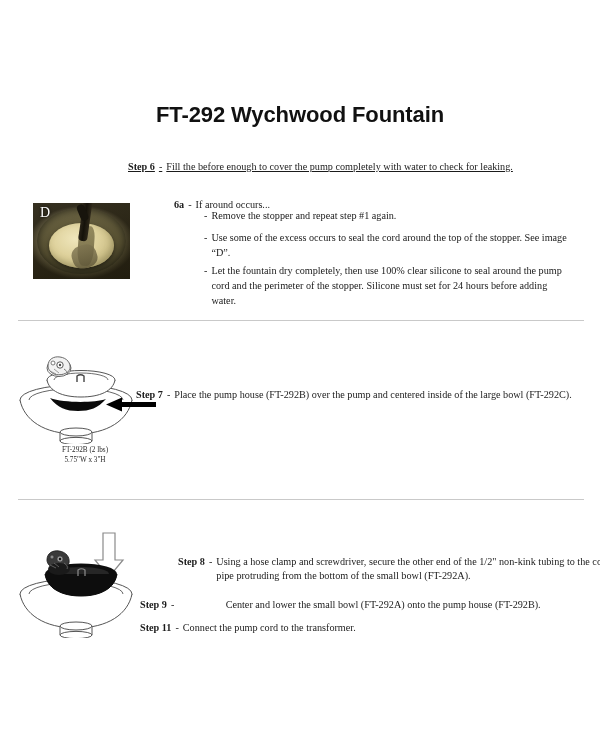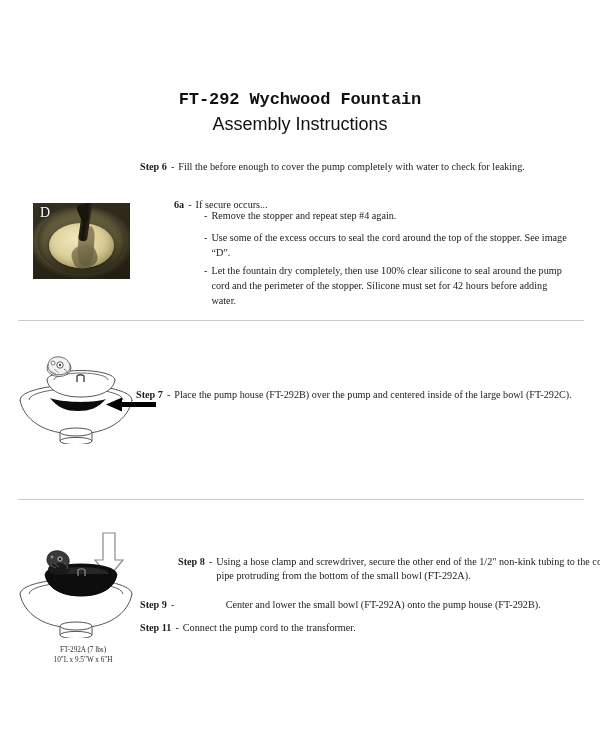--- a/index.html
+++ b/index.html
@@ -17,26 +17,26 @@
   }
   .page { position: absolute; inset: 0; }
 
   
   .title-block {
     position: absolute;
     top: 90px; left: 0; right: 0;
     text-align: center;
   }
   .doc-title {
-    font-family: Liberation Mono, monospace;
+    font-family: Liberation Sans, sans-serif;
     font-weight: bold;
-    font-size: 17px;
+    font-size: 22px;
     letter-spacing: -0.1px;
     color: #111;
-    margin: 0;
+    margin: 12px;
   }
   .doc-subtitle {
     font-family: "Liberation Sans", "DejaVu Sans", sans-serif;
     font-weight: normal;
     font-size: 18px;
     color: #111;
     margin: 5px 0 0 0;
   }
 
   
@@ -166,59 +166,58 @@
   }
   .fig-caption div { white-space: nowrap; }
 </style>
 </head>
 <body>
 
 <div class="page">
 
   <div class="title-block">
     <h1 class="doc-title">FT-292 Wychwood Fountain</h1>
-    <h2 class="doc-subtitle">Assembly Instructions</h2>
-  </div>
-
-  <div class="step-row" style="left:140px; top:160px; width:445px;">
+  </div>
+
+  <div class="step-row" style="left:128px; top:160px; width:445px;text-decoration:underline;">
     <span class="step-label">Step 6</span>
     <span class="step-dash">-</span>
     <span class="step-text">Fill the before enough to cover the pump completely with water to check for leaking.</span>
   </div>
 
   <div class="step-row" style="left:174px; top:198px; width:400px;">
     <span class="sub-label">6a</span>
     <span class="step-dash">-</span>
-    <span class="step-text">If secure occurs...</span>
+    <span class="step-text">If around occurs...</span>
   </div>
 
   <div class="photo-d">
     <div class="pd-bg"></div>
     <div class="pd-basin"></div>
     <div class="pd-stopper"></div>
     <div class="pd-slit"></div>
     <div class="pd-slit2"></div>
     <div class="pd-cord"></div>
     <div class="pd-cord2"></div>
     <div class="pd-letter">D</div>
   </div>
 
   <div class="bullet-row" style="left:204px; top:209px; width:380px;">
     <span class="bullet-dash">-</span>
-    <span class="bullet-text">Remove the stopper and repeat step #4 again.</span>
+    <span class="bullet-text">Remove the stopper and repeat step #1 again.</span>
   </div>
 
   <div class="bullet-row" style="left:204px; top:231px; width:372px;">
     <span class="bullet-dash">-</span>
     <span class="bullet-text">Use some of the excess occurs to seal the cord around the top of the stopper. See image “D”.</span>
   </div>
 
   <div class="bullet-row" style="left:204px; top:264px; width:370px;">
     <span class="bullet-dash">-</span>
-    <span class="bullet-text">Let the fountain dry completely, then use 100% clear silicone to seal around the pump cord and the perimeter of the stopper. Silicone must set for 42 hours before adding water.</span>
+    <span class="bullet-text">Let the fountain dry completely, then use 100% clear silicone to seal around the pump cord and the perimeter of the stopper. Silicone must set for 24 hours before adding water.</span>
   </div>
 
   <div class="divider" style="top:320px;"></div>
 
   <svg class="fig" style="left:14px; top:344px;" width="142" height="100" viewBox="0 0 142 100">
 
     <ellipse cx="62" cy="56" rx="56" ry="15" fill="#ffffff" stroke="#555" stroke-width="1"></ellipse>
     <ellipse cx="62" cy="56" rx="47" ry="11.5" fill="#ffffff" stroke="#555" stroke-width="0.9"></ellipse>
 
     <path d="M6 56 C10 76 30 90 62 90 C94 90 114 76 118 56" fill="#ffffff" stroke="#555" stroke-width="1"></path>
@@ -243,20 +242,24 @@
       <circle cx="39" cy="19" r="2" fill="#ffffff" stroke="#5a5a5a" stroke-width="0.8"></circle>
       <path d="M36 27 L42 30 M40 25 L45 29" stroke="#777" stroke-width="0.7"></path>
       <path d="M50 25 C53 27 54 29 53 31" fill="none" stroke="#666" stroke-width="0.9"></path>
     </g>
 
     <g>
       <path d="M142 58 L108 58 L108 53.5 L92 60.5 L108 67.5 L108 63 L142 63 Z" fill="#000000"></path>
     </g>
   </svg>
 
+  <div class="fig-caption" style="left:15px; top:445px;">
+    <div>FT-292B (2 lbs)</div>
+    <div>5.75"W x 3"H</div>
+  </div>
 
   <div class="step-row" style="left:136px; top:388px; width:445px;">
     <span class="step-label">Step 7</span>
     <span class="step-dash">-</span>
     <span class="step-text">Place the pump house (FT-292B) over the pump and centered inside of the large bowl (FT-292C).</span>
   </div>
 
   <div class="divider" style="top:499px;"></div>
 
   <svg class="fig" style="left:14px; top:530px;" width="142" height="108" viewBox="0 0 142 108">
@@ -284,24 +287,20 @@
       <path d="M33 30 C33 23 39 20 45 21 C52 22 56 27 55 33 C53 38 45 40 39 38 C35 36 33 33 33 30 Z" fill="#3a3a3a" stroke="#1d1d1d" stroke-width="0.9"></path>
       <ellipse cx="45" cy="39" rx="11" ry="6" fill="#1a1a1a"></ellipse>
       <circle cx="46" cy="29" r="3.2" fill="#9a9a9a" stroke="#2a2a2a" stroke-width="0.8"></circle>
       <circle cx="46" cy="29" r="1.2" fill="#111"></circle>
       <circle cx="38" cy="27" r="2" fill="#8a8a8a" stroke="#2a2a2a" stroke-width="0.7"></circle>
       <path d="M36 35 L42 38 M40 33 L45 37" stroke="#787878" stroke-width="0.7"></path>
       <path d="M50 33 C53 35 54 37 53 39" fill="none" stroke="#6a6a6a" stroke-width="0.9"></path>
     </g>
   </svg>
 
-  <div class="fig-caption" style="left:13px; top:645px;">
-    <div>FT-292A (7 lbs)</div>
-    <div>10"L x 9.5"W x 6"H</div>
-  </div>
 
   <div class="step-row" style="left:140px; top:555px; width:448px;margin-left:38px;">
     <span class="step-label">Step 8</span>
     <span class="step-dash">-</span>
     <span class="step-text">Using a hose clamp and screwdriver, secure the other end of the 1/2" non-kink tubing to the copper pipe protruding from the bottom of the small bowl (FT-292A).</span>
   </div>
 
   <div class="step-row" style="left:140px; top:598px; width:448px;text-align:center;">
     <span class="step-label">Step 9</span>
     <span class="step-dash">-</span>

